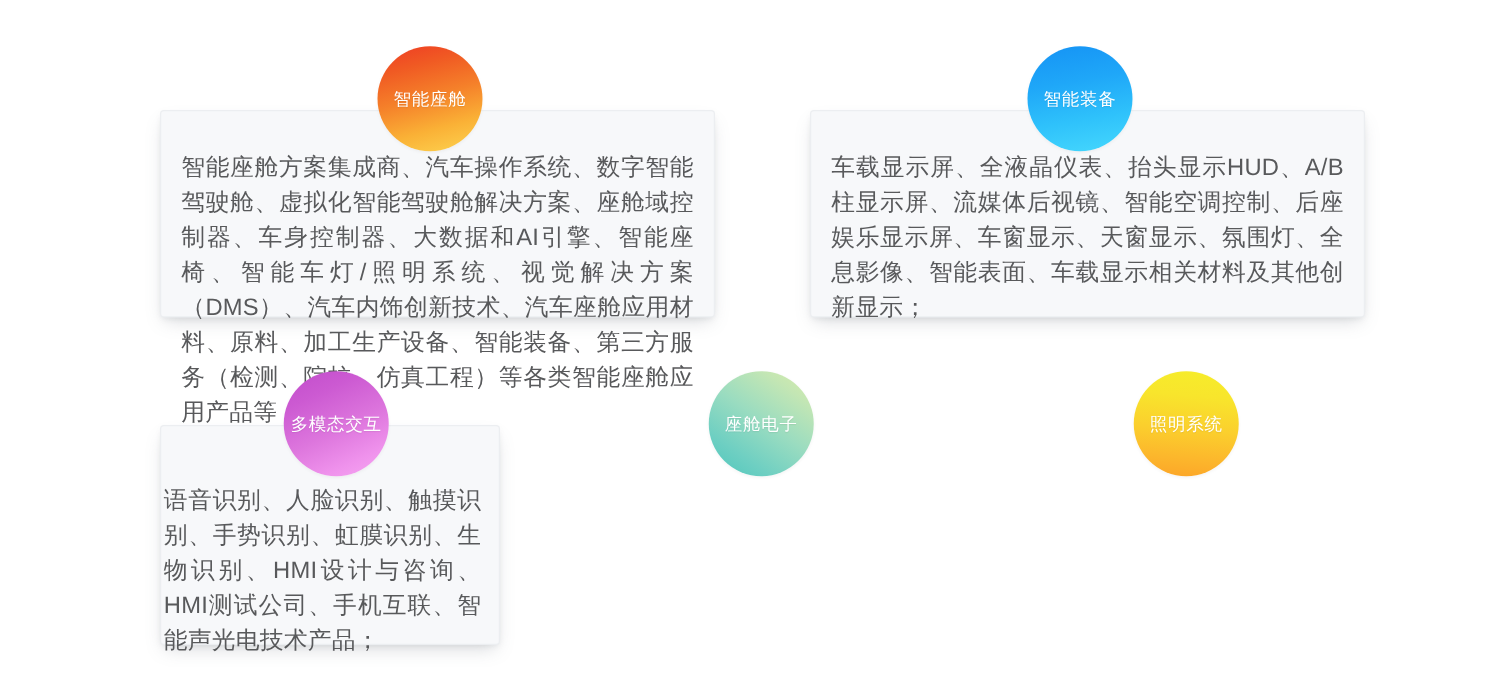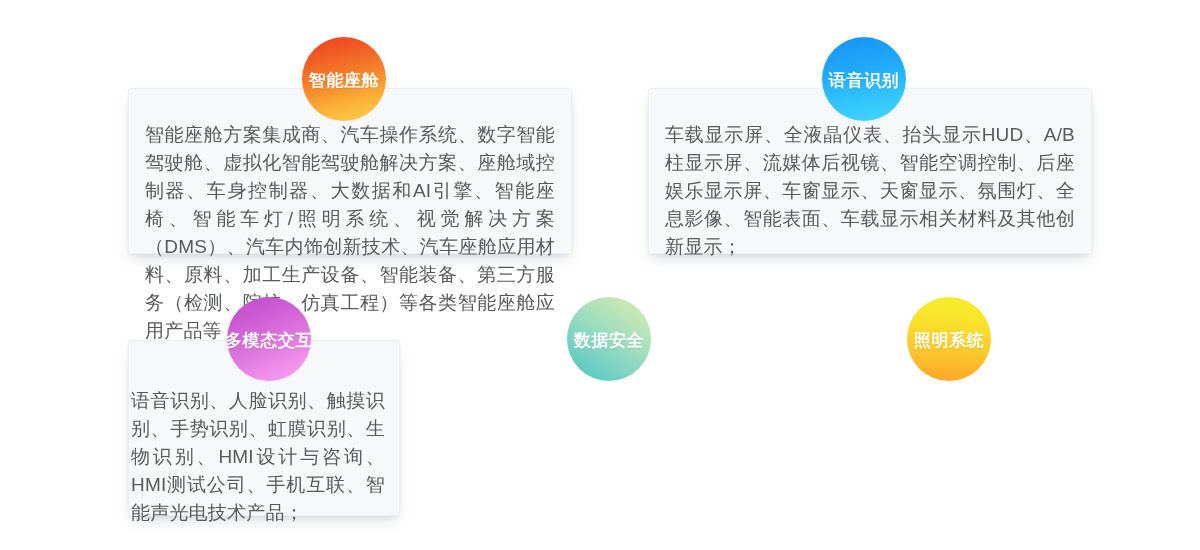--- a/index.html
+++ b/index.html
@@ -58,22 +58,22 @@
     width: 84px;
     height: 84px;
     border-radius: 50%;
     display: flex;
     align-items: center;
     justify-content: center;
     z-index: 5;
     box-shadow: 0 1px 3px rgba(0,0,0,0.05);
   }
   .badge-label {
-    font-size: 17px;
-    font-weight: bold;
+    font-size: 14px;
+    font-weight: normal;
     color: #ffffff;
     letter-spacing: 0.6px;
     white-space: nowrap;
     text-shadow: 0 1px 1px rgba(0,0,0,0.08);
     transform: translateY(1px);
   }
 
   #badge-1 { left: 302px; top: 37px;
     background: linear-gradient(165deg, #ef3b24 0%, #f05a23 22%, #f5812a 48%, #fab136 74%, #fdd451 100%); }
   #badge-2 { left: 822px; top: 37px;
@@ -94,31 +94,31 @@
     <div class="card-body">智能座舱方案集成商、汽车操作系统、数字智能驾驶舱、虚拟化智能驾驶舱解决方案、座舱域控制器、车身控制器、大数据和AI引擎、智能座椅、智能车灯/照明系统、视觉解决方案（DMS）、汽车内饰创新技术、汽车座舱应用材料、原料、加工生产设备、智能装备、第三方服务（检测、院校、仿真工程）等各类智能座舱应用产品等；</div>
   </div>
   <div class="badge" id="badge-1">
     <span class="badge-label">智能座舱</span>
   </div>
 
   <div class="card wide" id="card-2">
     <div class="card-body">车载显示屏、全液晶仪表、抬头显示HUD、A/B柱显示屏、流媒体后视镜、智能空调控制、后座娱乐显示屏、车窗显示、天窗显示、氛围灯、全息影像、智能表面、车载显示相关材料及其他创新显示；</div>
   </div>
   <div class="badge" id="badge-2">
-    <span class="badge-label">语音识别</span>
+    <span class="badge-label">智能装备</span>
   </div>
 
   <div class="card narrow" id="card-3">
     <div class="card-body">语音识别、人脸识别、触摸识别、手势识别、虹膜识别、生物识别、HMI设计与咨询、HMI测试公司、手机互联、智能声光电技术产品；</div>
   </div>
   <div class="badge" id="badge-3">
     <span class="badge-label">多模态交互</span>
   </div>
 
   <div class="badge" id="badge-4">
-    <span class="badge-label">数据安全</span>
+    <span class="badge-label">座舱电子</span>
   </div>
 
   <div class="badge" id="badge-5">
     <span class="badge-label">照明系统</span>
   </div>
 
 </div>
 
 </body></html>

